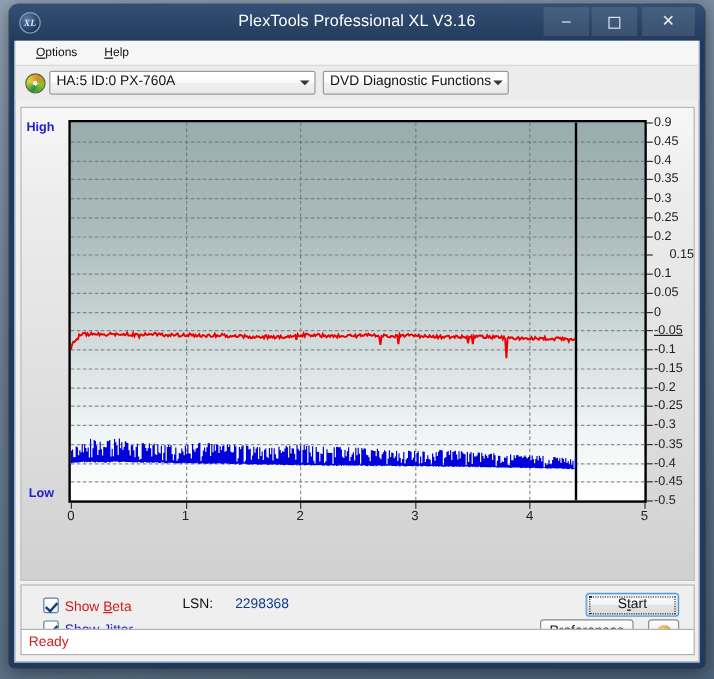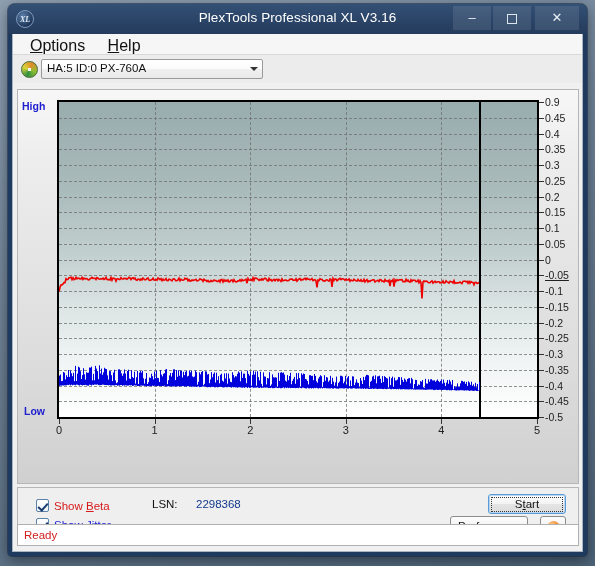--- a/index.html
+++ b/index.html
@@ -80,21 +80,21 @@
   
   #menubar {
     height: 21px;
     background: #f6f6f6;
     border-bottom: 1px solid #d8d8d8;
     padding-left: 8px;
   }
   .menu-item {
     display: inline-block;
     padding: 3px 9px 2px 9px;
-    font-size: 16px;
+    font-size: 10px;
     color: #111;
     cursor: default;
     text-align: center;
   }
   .acc { text-decoration: underline; }
 
   
   #toolbar {
     height: 28px;
     background: #ececec;
@@ -325,20 +325,24 @@
 
     <div id="menubar">
       <span class="menu-item"><span class="acc">O</span>ptions</span>
       <span class="menu-item"><span class="acc">H</span>elp</span>
     </div>
 
     <div id="toolbar">
       <div id="drive-icon"></div>
       <div class="sel" id="sel-drive">
         <span>HA:5 ID:0  PX-760A</span>
+        <span class="chev"></span>
+      </div>
+      <div class="sel" id="sel-func">
+        <span>DVD Diagnostic Functions</span>
         <span class="chev"></span>
       </div>
     </div>
 
     <div id="chart-panel">
       <div id="lbl-high">High</div>
       <div id="lbl-low">Low</div>
 
       <div id="plot">
         <div id="grid-h">
@@ -387,21 +391,21 @@
         <div class="ylab" style="top: 43.5px;">0.4</div>
         <div class="ytick" style="top: 59.25px;"></div>
         <div class="ylab" style="top: 59.25px;">0.35</div>
         <div class="ytick" style="top: 75px;"></div>
         <div class="ylab" style="top: 75px;">0.3</div>
         <div class="ytick" style="top: 90.75px;"></div>
         <div class="ylab" style="top: 90.75px;">0.25</div>
         <div class="ytick" style="top: 106.5px;"></div>
         <div class="ylab" style="top: 106.5px;">0.2</div>
         <div class="ytick" style="top: 122.25px;"></div>
-        <div class="ylab" style="top: 122.25px;">0.15</div>
+        <div class="ylab" style="top: 122.25px; margin-left: 13px;">0.15</div>
         <div class="ytick" style="top: 138px;"></div>
         <div class="ylab" style="top: 138px;">0.1</div>
         <div class="ytick" style="top: 153.75px;"></div>
         <div class="ylab" style="top: 153.75px;">0.05</div>
         <div class="ytick" style="top: 169.5px;"></div>
         <div class="ylab" style="top: 169.5px;">0</div>
         <div class="ytick" style="top: 185.25px;"></div>
         <div class="ylab" style="top: 185.25px; text-decoration: underline;">-0.05</div>
         <div class="ytick" style="top: 201px;"></div>
         <div class="ylab" style="top: 201px;">-0.1</div>

